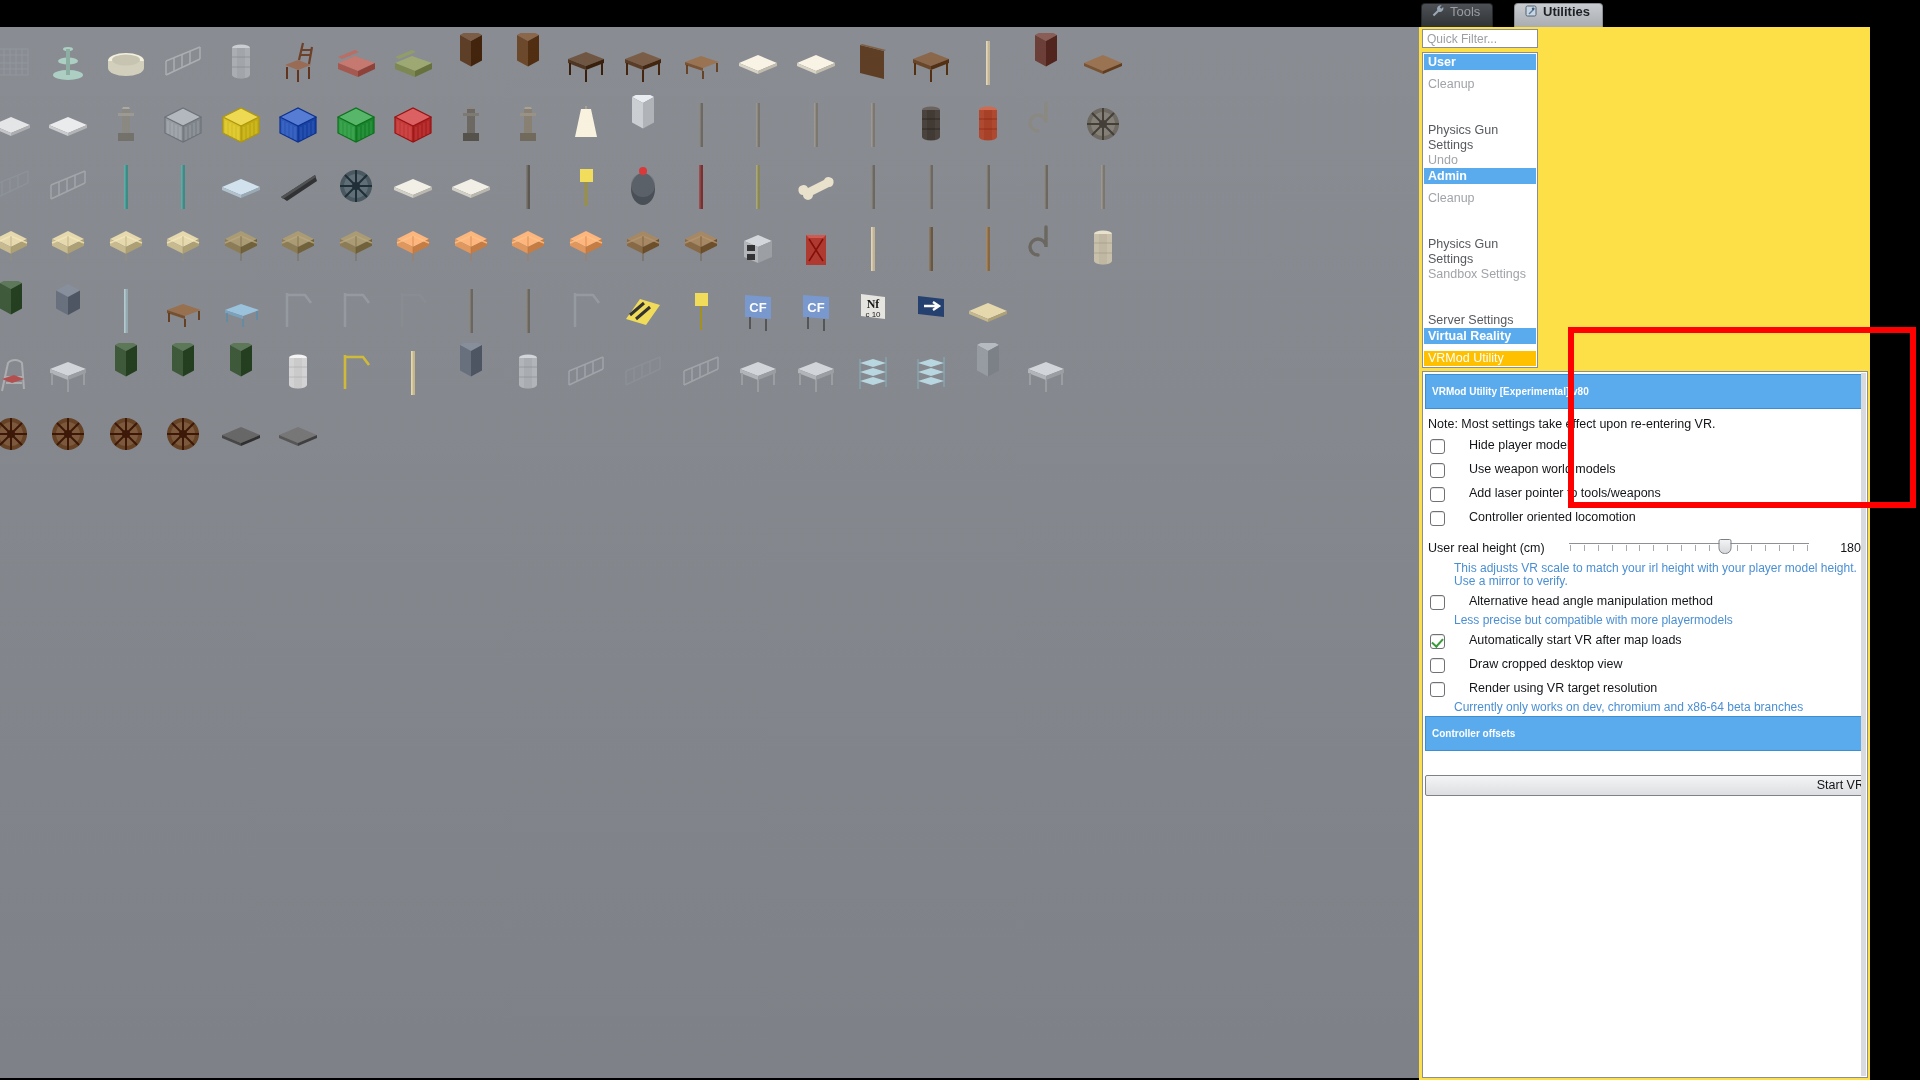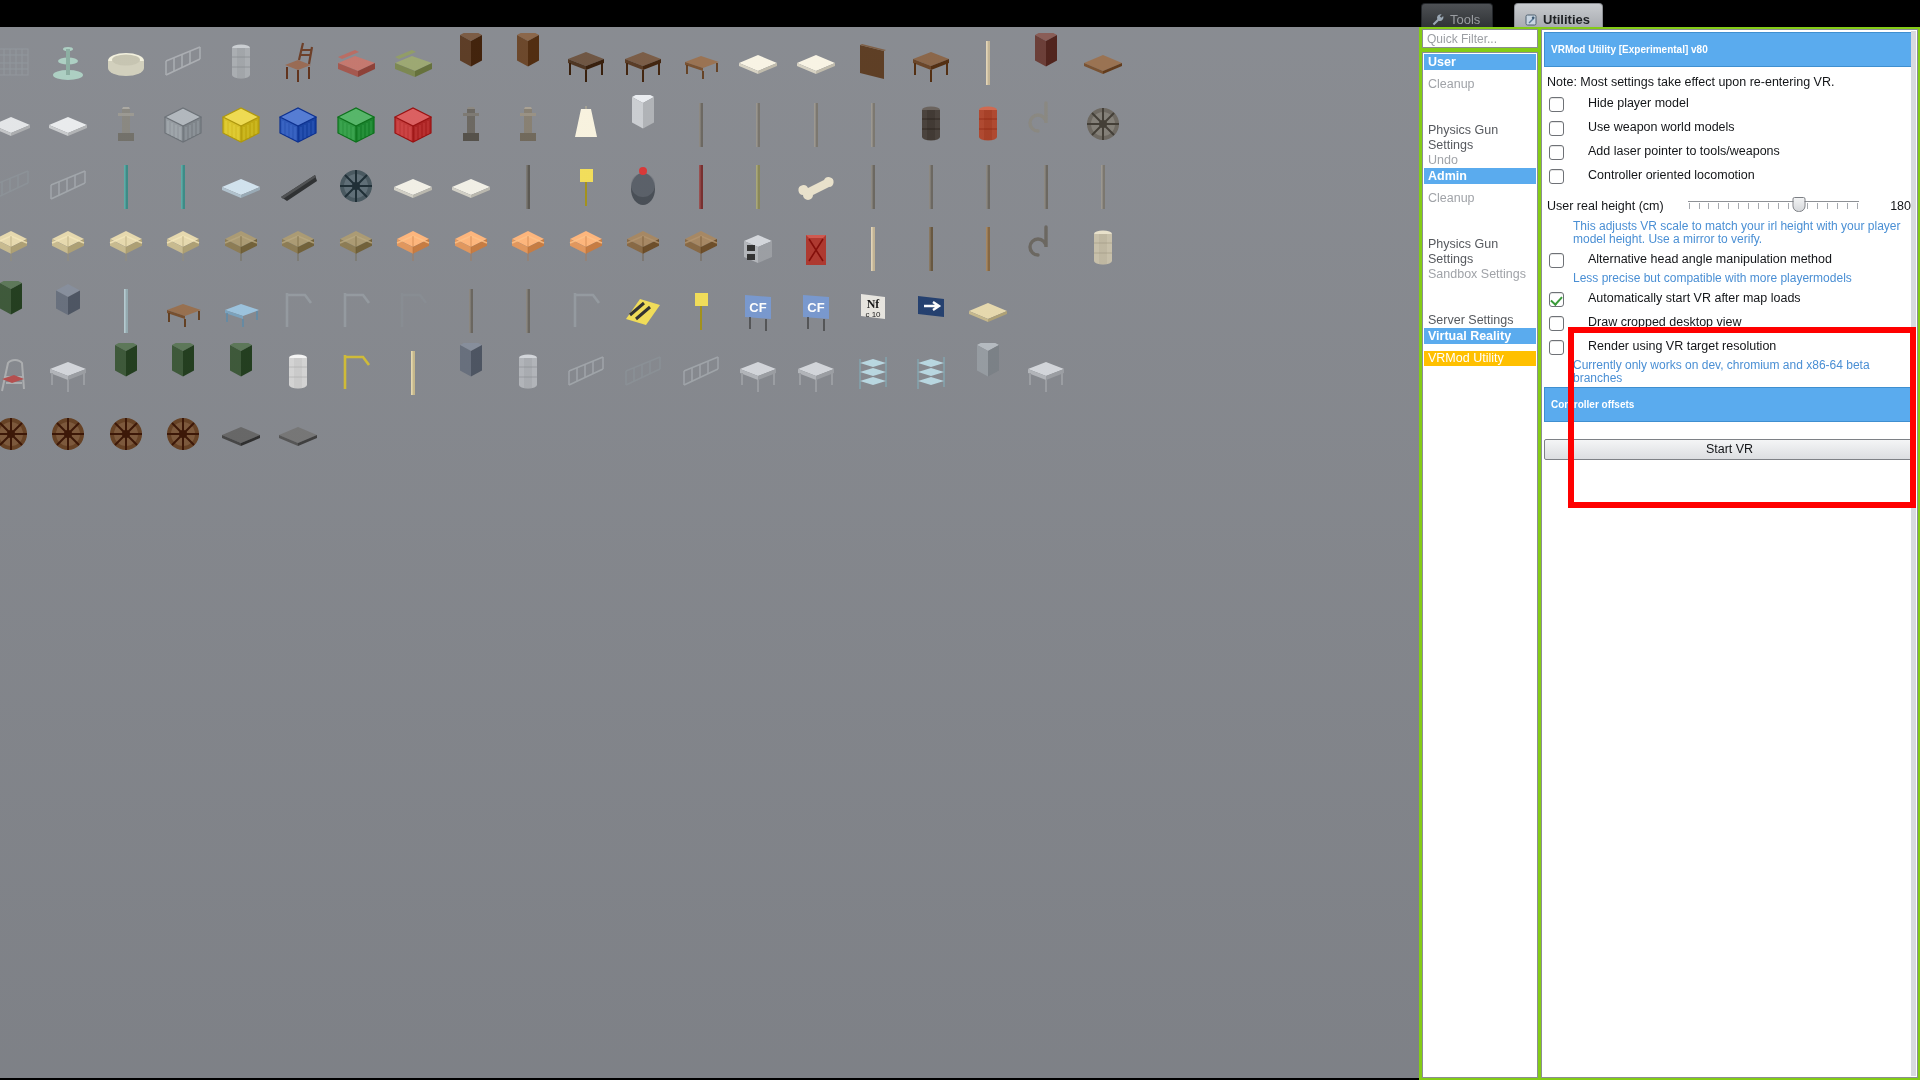--- a/index.html
+++ b/index.html
@@ -40,21 +40,21 @@
     position: absolute; left: 1419px; top: 0;
     width: 501px; height: 1080px;
     background: #000;
   }
   #tabstrip {
     position: absolute; left: 0; top: 0; width: 501px; height: 27px;
     background: #000;
   }
   .tab {
     position: absolute; top: 3px; height: 24px;
-    display: flex; align-items: flex-end; gap: 5px;
+    display: flex; align-items: flex-start; gap: 5px;
     padding: 0 12px 0 9px;
     font-size: 13px;
     border-top-left-radius: 4px; border-top-right-radius: 4px;
     cursor: pointer; user-select:none;
   }
   .tab.inactive {
     left: 2px;
     background: linear-gradient(180deg,#4d5054 0%, #303336 100%);
     color: #9a9da1;
     border: 1px solid #23262a; border-bottom: none;
@@ -63,25 +63,26 @@
     left: 95px;
     background: linear-gradient(180deg,#c8cbcf 0%, #a9acb1 100%);
     color: #1d2023;
     border: 1px solid #8c8f94; border-bottom: none;
     font-weight: 600;
   }
   .tab-icon { width: 14px; height: 14px; display:block; }
 
   #panelbody {
     position: absolute; left: 0; top: 27px;
-    width: 501px; height: 1053px;
-    background: #84cc16;
+    width: 451px; height: 1053px;
+    background: #fde047;
     display: flex;
     padding: 2px 2px 2px 3px;
     gap: 3px;
+    flex-direction: column;
   }
 
   
   #sidebar { width: 116px; display: flex; flex-direction: column; gap: 4px; }
   #quickfilter {
     height: 19px;
     background: #ffffff;
     border: 1px solid #8b8e93;
     color: #9b9ea3;
     font-size: 12px;
@@ -194,24 +195,24 @@
     transform: translateX(-50%);
   }
   .slidervalue { font-size: 12.5px; color: #131518; width: 28px; text-align: right; }
 
   .btn {
     display: block; width: 100%;
     background: linear-gradient(180deg,#f4f5f6 0%,#dcdee1 100%);
     border: 1px solid #7e8186;
     border-radius: 2px;
     font-size: 12.5px; color: #131518;
-    text-align: center;
+    text-align: right;
     line-height: 19px;
     height: 21px;
-    margin-top: 17px;
+    margin-top: 24px;
     cursor: pointer;
     font-family: "Liberation Sans", sans-serif;
   }
 
   
   #redbox {
     position: absolute;
     left: 1568px; top: 327px;
     width: 348px; height: 181px;
     border: 6px solid #ff0000;

